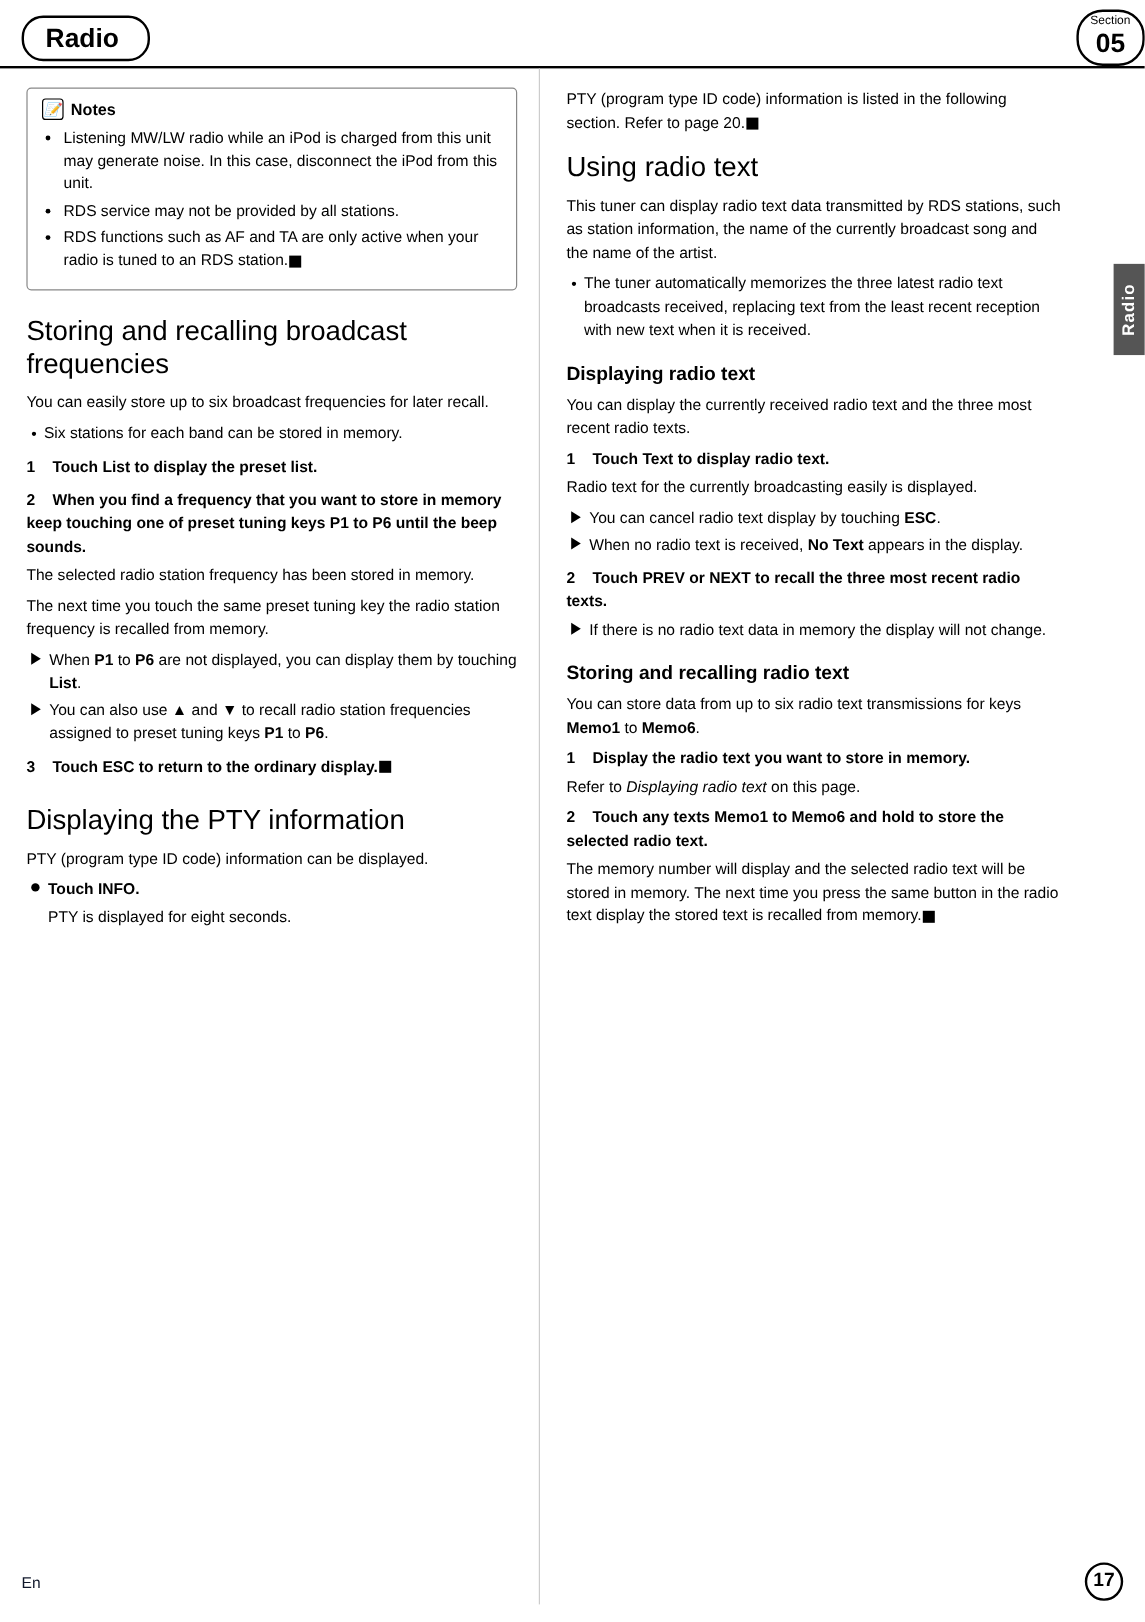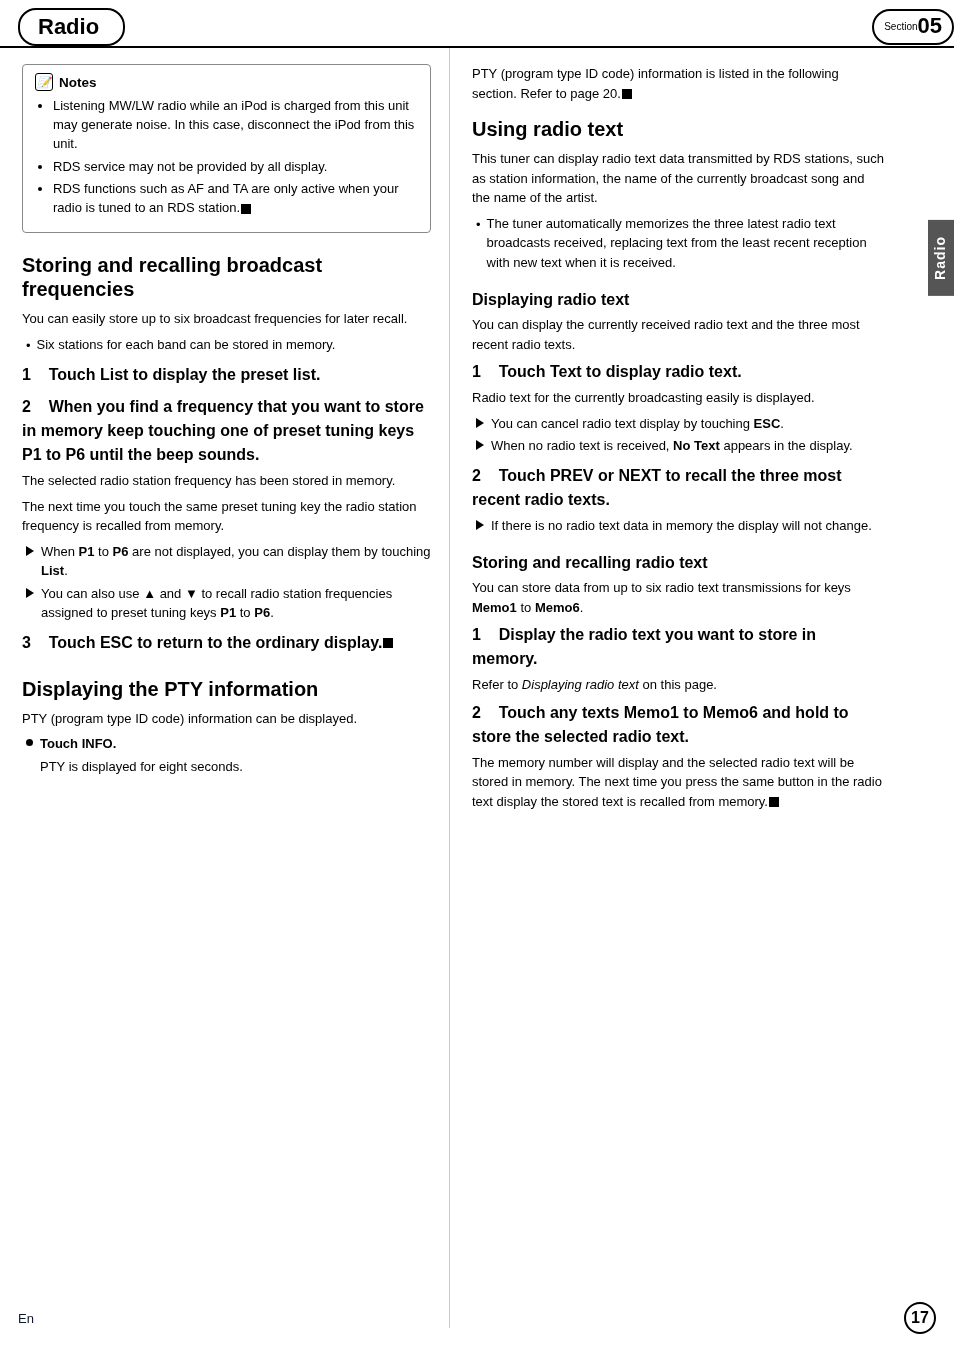--- a/index.html
+++ b/index.html
@@ -30,21 +30,21 @@
       padding: 4px 24px 4px 18px;
       margin-left: 18px;
       margin-bottom: 0;
     }
     .header-title {
       font-size: 22px;
       font-weight: bold;
     }
     .section-box {
       display: flex;
-      flex-direction: row;
+      flex-direction: column;
       align-items: center;
       border: 2px solid #000;
       border-radius: 22px;
       padding: 2px 10px 4px 10px;
       margin-right: 0;
     }
     .section-label {
       font-size: 10px;
       font-weight: normal;
     }
@@ -145,43 +145,43 @@
       padding-left: 18px;
       font-size: 13px;
     }
     .notes-list li {
       margin-bottom: 4px;
       line-height: 1.45;
     }
 
     
     .section-heading {
-      font-size: 20px;
-      font-weight: bold;
+      font-size: 23px;
+      font-weight: normal;
       margin-bottom: 8px;
       line-height: 1.2;
     }
     .section-subheading {
       font-size: 16px;
       font-weight: bold;
       margin-bottom: 6px;
       margin-top: 14px;
       line-height: 1.2;
     }
 
     
     .body-text {
       font-size: 13px;
       line-height: 1.5;
       margin-bottom: 6px;
     }
 
     
     .step {
-      font-size: 16px;
+      font-size: 13px;
       line-height: 1.5;
       margin-bottom: 4px;
     }
     .step-num {
       font-weight: bold;
     }
 
     
     .bullet-item {
       display: flex;
@@ -255,21 +255,21 @@
     <div class="notes-box">
       <div class="notes-title">
         <span class="notes-icon">📝</span>
         <span>Notes</span>
       </div>
       <ul class="notes-list">
         <li class="notes-list-item">
           <span>Listening MW/LW radio while an iPod is charged from this unit may generate noise. In this case, disconnect the iPod from this unit.</span>
         </li>
         <li class="notes-list-item">
-          <span>RDS service may not be provided by all display.</span>
+          <span>RDS service may not be provided by all stations.</span>
         </li>
         <li class="notes-list-item">
           <span>RDS functions such as AF and TA are only active when your radio is tuned to an RDS station.<span class="stop-sym"></span></span>
         </li>
       </ul>
     </div>
 
     <div>
       <div class="section-heading">Storing and recalling broadcast frequencies</div>
       <p class="body-text">You can easily store up to six broadcast frequencies for later recall.</p>

